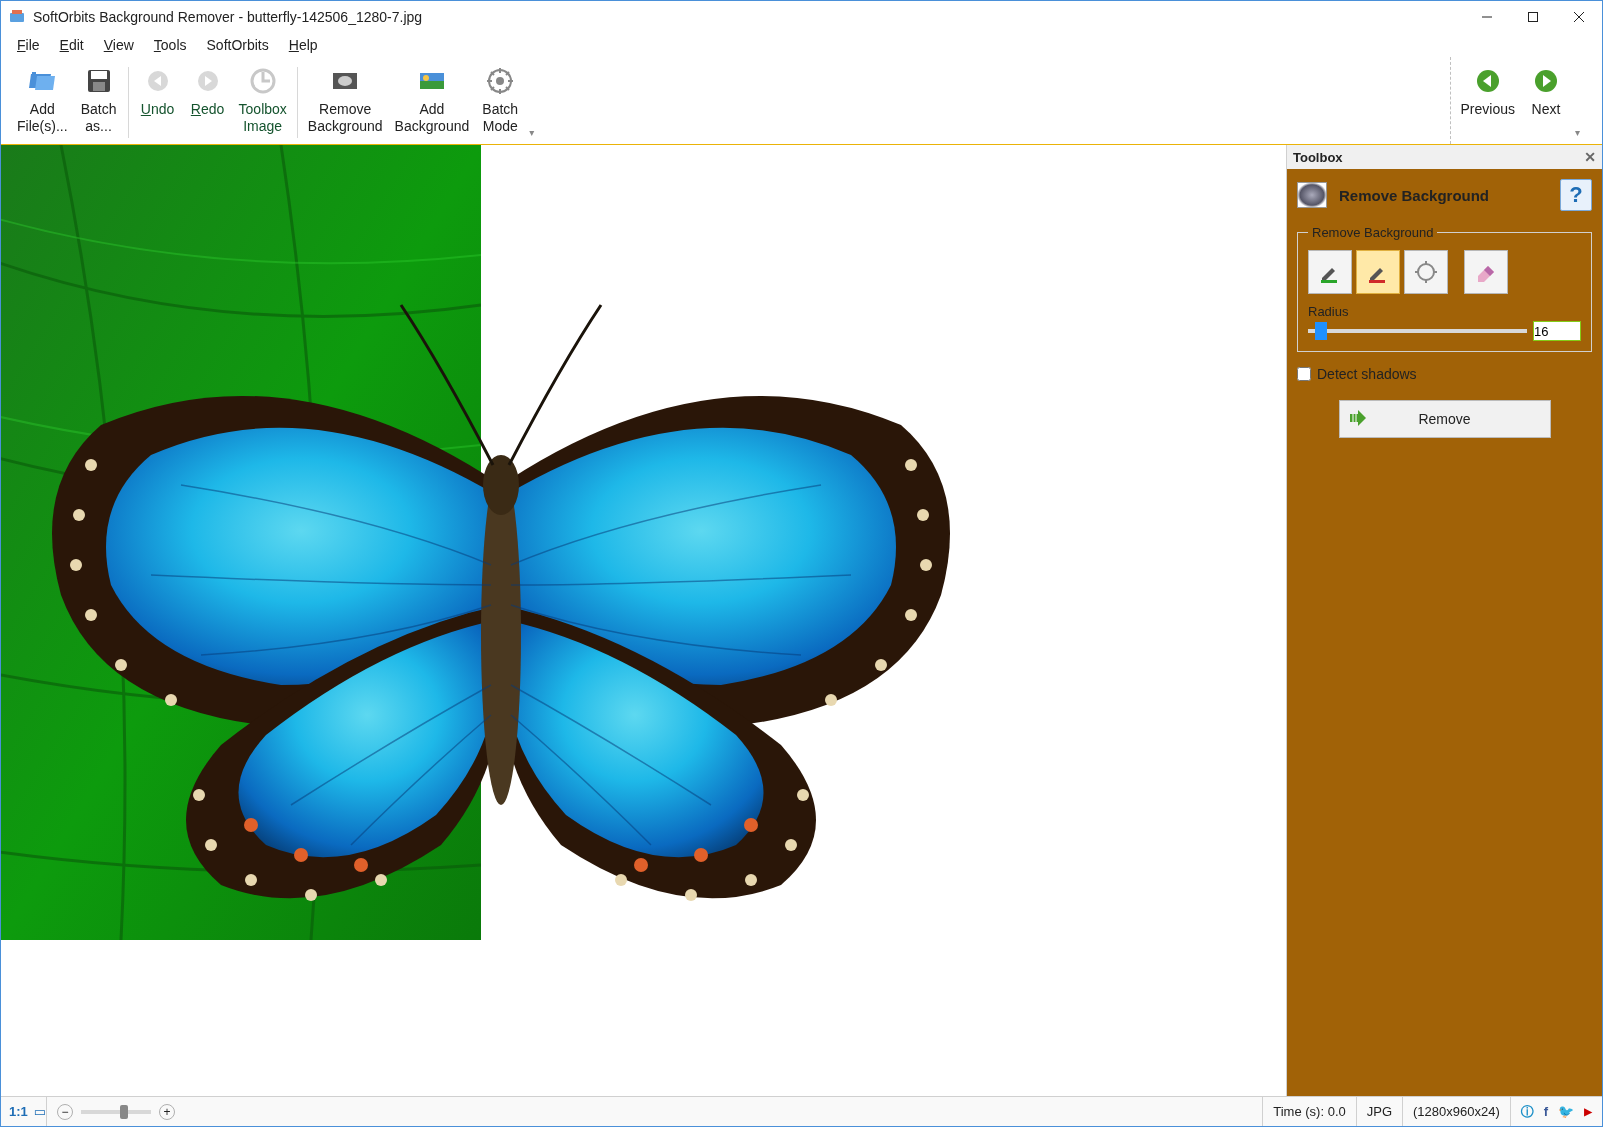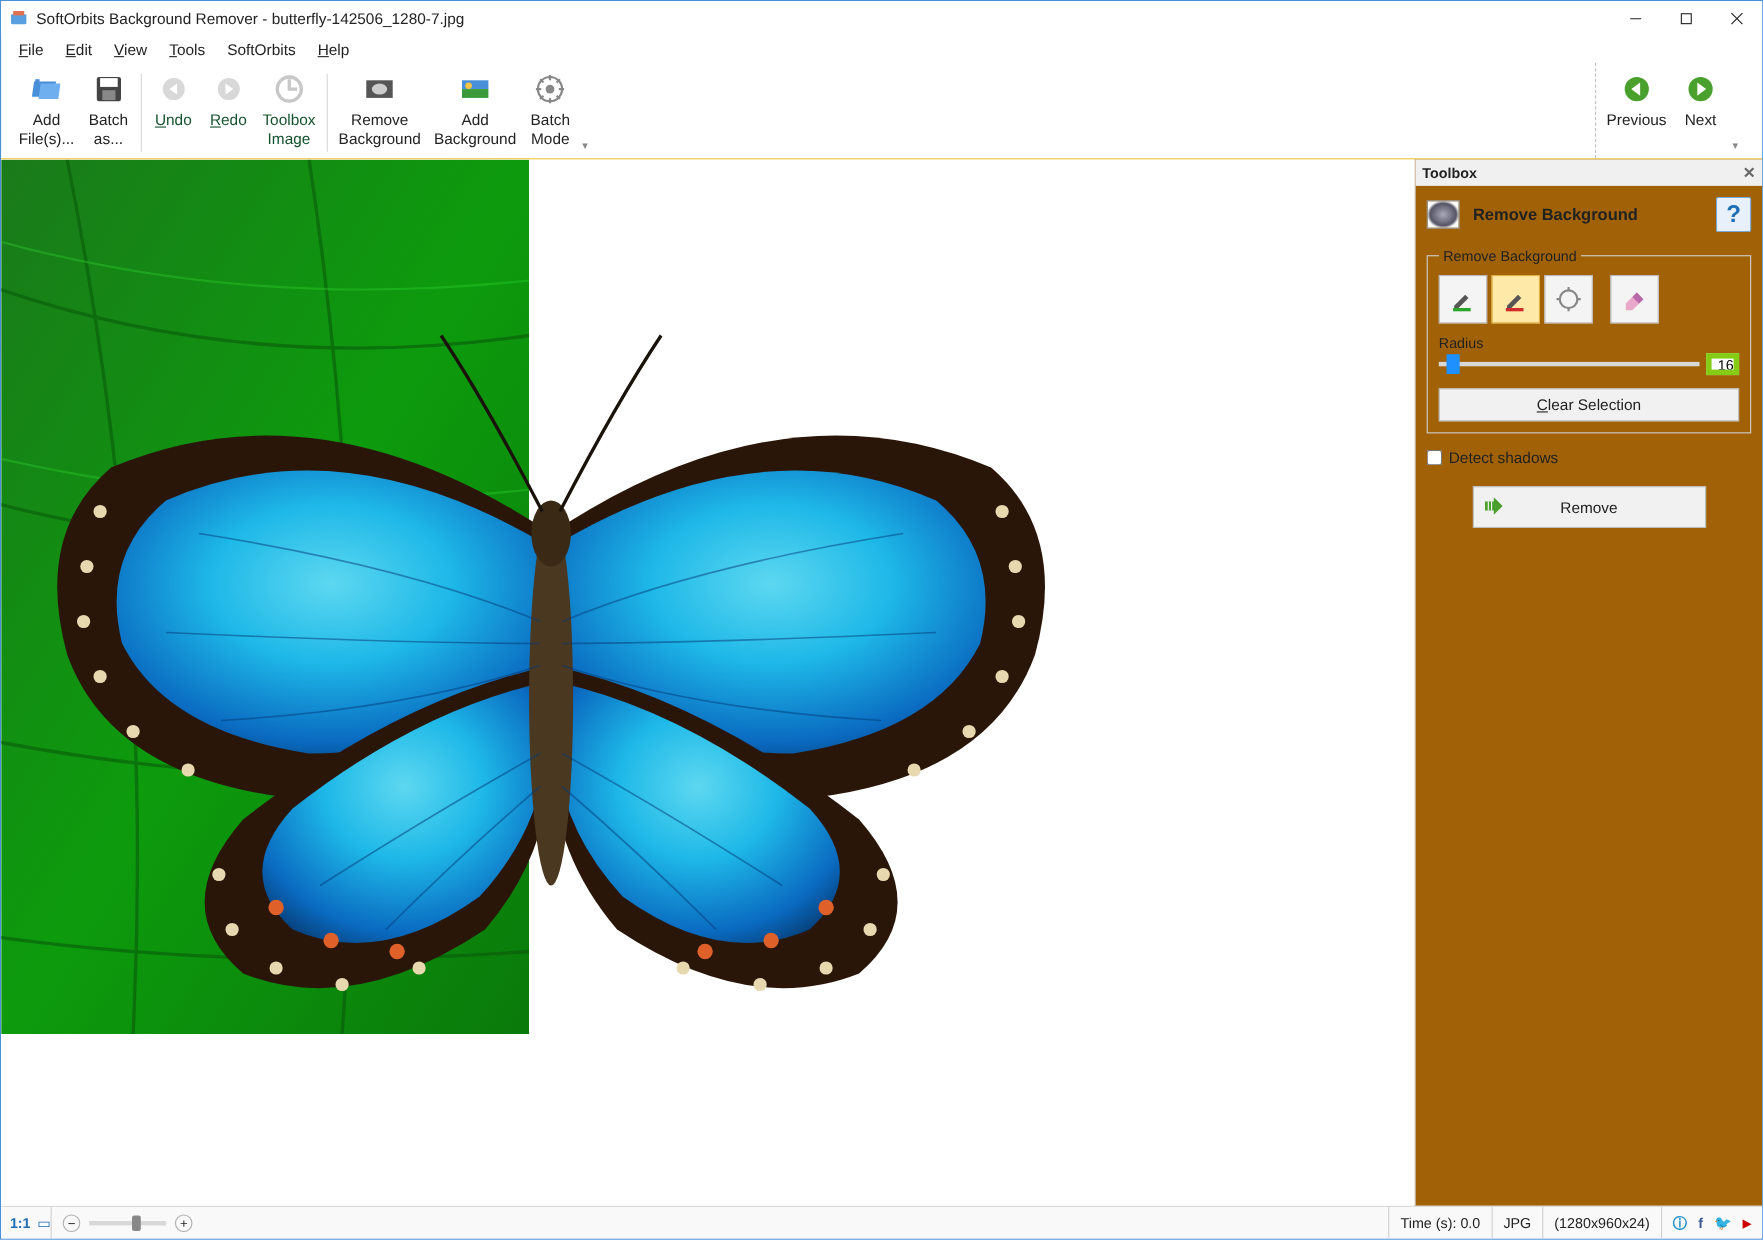--- a/index.html
+++ b/index.html
@@ -52,21 +52,21 @@
 fieldset.group > legend { font-size: 13px; padding: 0 4px; }
 .tool-icons-row { display: flex; gap: 4px; margin-bottom: 10px; }
 .tool-icon-btn { width: 44px; height: 44px; border: 1px solid #b8b8b8; background: #f4f4f4; display: flex; align-items: center; justify-content: center; }
 .tool-icon-btn.selected { background: #ffe9a8; border: 1px solid #e0b040; }
 .tool-icon-btn.spaced { margin-left: 12px; }
 .tool-icon-btn svg { width: 24px; height: 24px; }
 .radius-label { font-size: 13px; margin-bottom: 2px; display: block; }
 .radius-row { display: flex; align-items: center; gap: 6px; }
 .slider-track { flex: 1; height: 4px; background: #d8d8d8; position: relative; }
 .slider-thumb { position: absolute; top: -7px; left: 3%; width: 12px; height: 18px; background: #1e90ff; }
-.radius-input { width: 30px; height: 20px; text-align: right; font-size: 13px; border: 5px solid #84cc16; }
+.radius-input { width: 48px; height: 20px; text-align: left; font-size: 13px; border: 1px solid #84cc16; }
 
 .btn { background: #f1f1f1; border: 1px solid #bcbcbc; padding: 6px 20px; font-size: 14px; text-align: center; cursor: default; }
 .btn.clear { display: block; margin-top: 12px; }
 .btn.clear .ul { text-decoration: underline; }
 .checkbox-row { display: flex; align-items: center; gap: 6px; margin-top: 14px; font-size: 14px; }
 .checkbox-row input { width: 14px; height: 14px; }
 .btn.remove { display: flex; align-items: center; justify-content: center; gap: 40px; margin: 18px auto 0 auto; width: 212px; height: 38px; position: relative; }
 .btn.remove .arrow-icon { position: absolute; left: 10px; }
 
 
@@ -397,21 +397,20 @@
               </svg>
           </div>
         </div>
         <span class="radius-label">Radius</span>
         <div class="radius-row">
           <div class="slider-track">
             <div class="slider-thumb"></div>
           </div>
           <input class="radius-input" value="16" style="">
         </div>
-        <div class="btn clear"><span class="ul">C</span>lear Selection</div>
       </fieldset>
 
       <label class="checkbox-row">
         <input type="checkbox" style="">
         <span>Detect shadows</span>
       </label>
 
       <div class="btn remove">
         <span class="arrow-icon">
           <svg width="20" height="16" viewBox="0 0 20 16">

